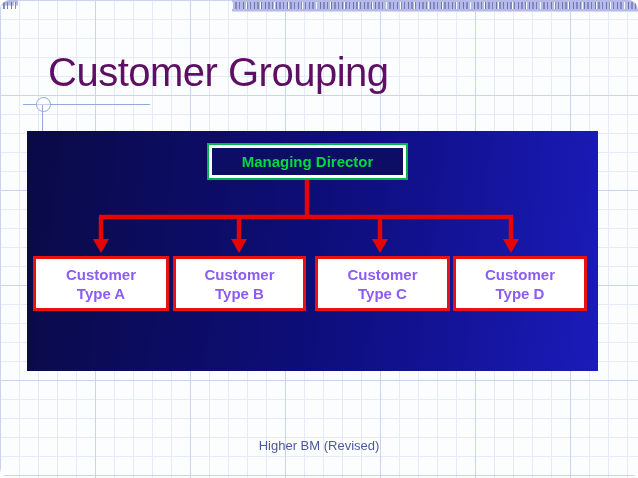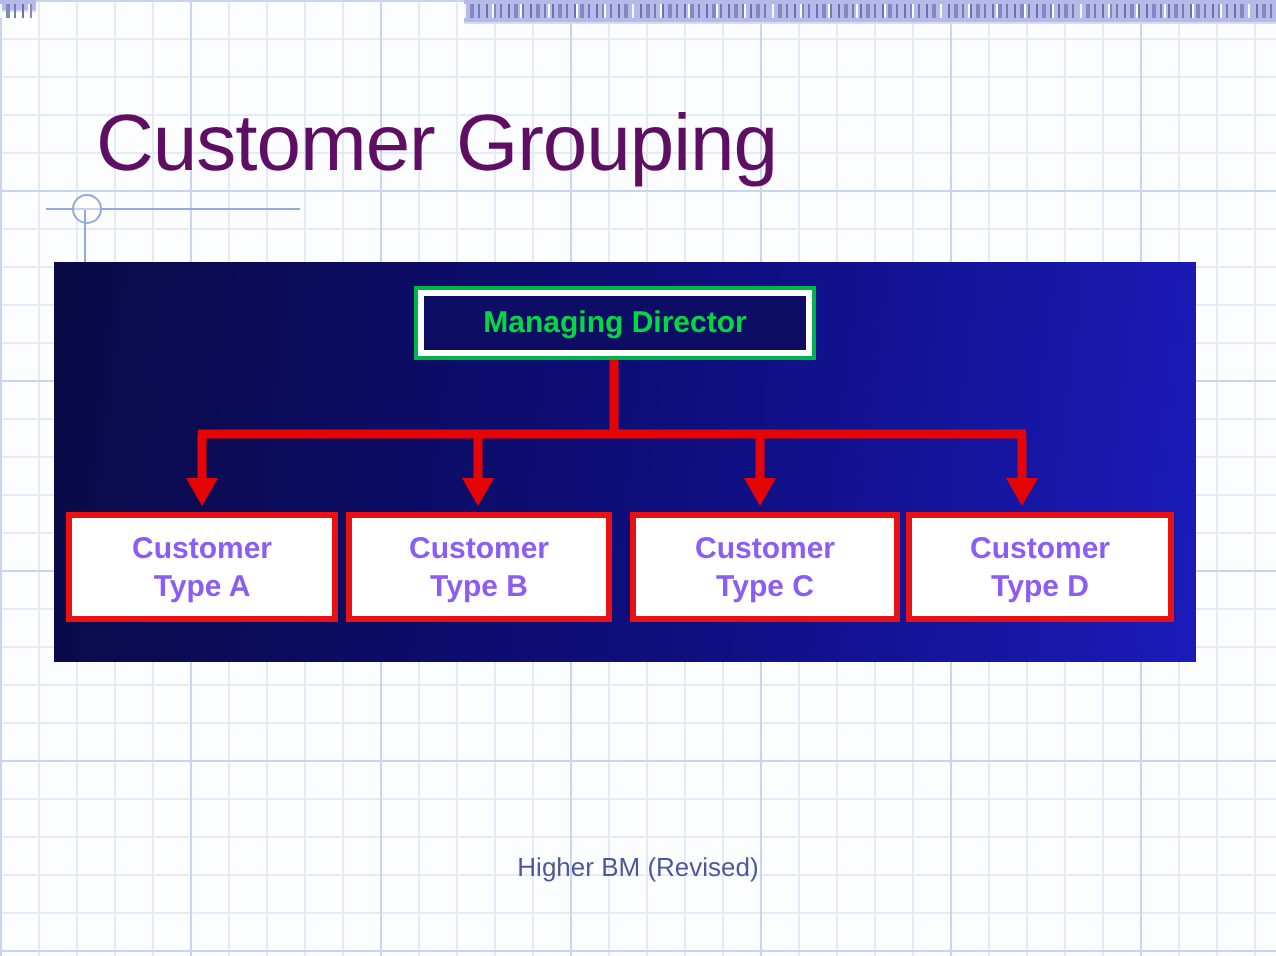--- a/index.html
+++ b/index.html
@@ -9,20 +9,21 @@
     height: 478px;
     overflow: hidden;
     font-family: "Liberation Sans", sans-serif;
     background-color: #fcfdff;
     background-image:
       linear-gradient(to right, #c9d4ef 1px, transparent 1px),
       linear-gradient(to bottom, #c9d4ef 1px, transparent 1px),
       linear-gradient(to right, #e4eaf8 1px, transparent 1px),
       linear-gradient(to bottom, #e4eaf8 1px, transparent 1px);
     background-size: 95px 95px, 95px 95px, 19px 19px, 19px 19px;
+    border-radius: 10px;
   }
 
   
   .strip {
     position: absolute; top: 0; height: 11px;
     background-color: #b6baea;
     border-bottom: 1px solid #d6daf4;
   }
   .strip-main { left: 232px; right: 0; }
   .strip-left { left: 0; width: 18px; height: 5px; }
@@ -41,21 +42,21 @@
   }
 
   
   .orn-hline { position: absolute; left: 23px; top: 104px; width: 127px; height: 1px; background: #93a9d9; }
   .orn-circle { position: absolute; left: 36px; top: 97px; width: 13px; height: 13px;
                 border: 1px solid #93a9d9; border-radius: 50%; background: rgba(255,255,255,.5); }
   .orn-vline { position: absolute; left: 42px; top: 105px; width: 1px; height: 26px; background: #93a9d9; }
 
   
   .panel {
-    position: absolute; left: 27px; top: 131px; width: 571px; height: 200px;
+    position: absolute; left: 27px; top: 131px; width: 571px; height: 240px;
     background: linear-gradient(97deg, #0a0a46 0%, #0e0e7e 55%, #1b1bba 100%);
   }
 
   .connector-svg { position: absolute; left: 0; top: 0; width: 571px; height: 240px; }
 
   .root-box {
     position: absolute; left: 182px; top: 14px; width: 197px; height: 33px;
     box-sizing: border-box;
     background: #0d0d66;
     border: 3px solid #ffffff;
@@ -72,21 +73,21 @@
     display: flex; flex-direction: column; align-items: center; justify-content: center;
     color: #8b5cf6; font-size: 15px; font-weight: bold; line-height: 19px;
     text-align: center; white-space: nowrap;
   }
   .child-a { left: 6px;   width: 136px; }
   .child-b { left: 146px; width: 133px; }
   .child-c { left: 288px; width: 135px; }
   .child-d { left: 426px; width: 134px; }
 
   .footer {
-    position: absolute; left: 0; right: 0; top: 426px;
+    position: absolute; left: 0; right: 0; top: 438px;
     text-align: center; color: #4d589a; font-size: 13px;
   }
 </style>
 </head>
 <body>
 
 <div id="slide">
 
   <div class="strip strip-left">
     <div class="strip-marks"></div>

